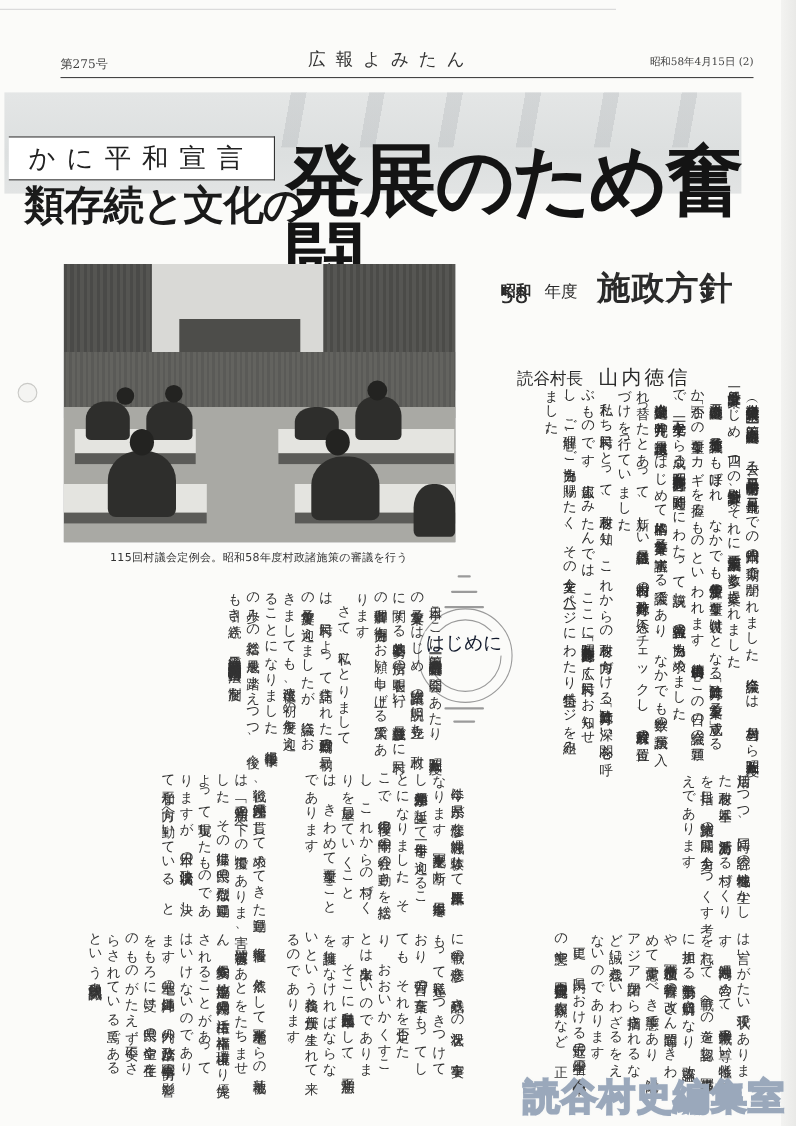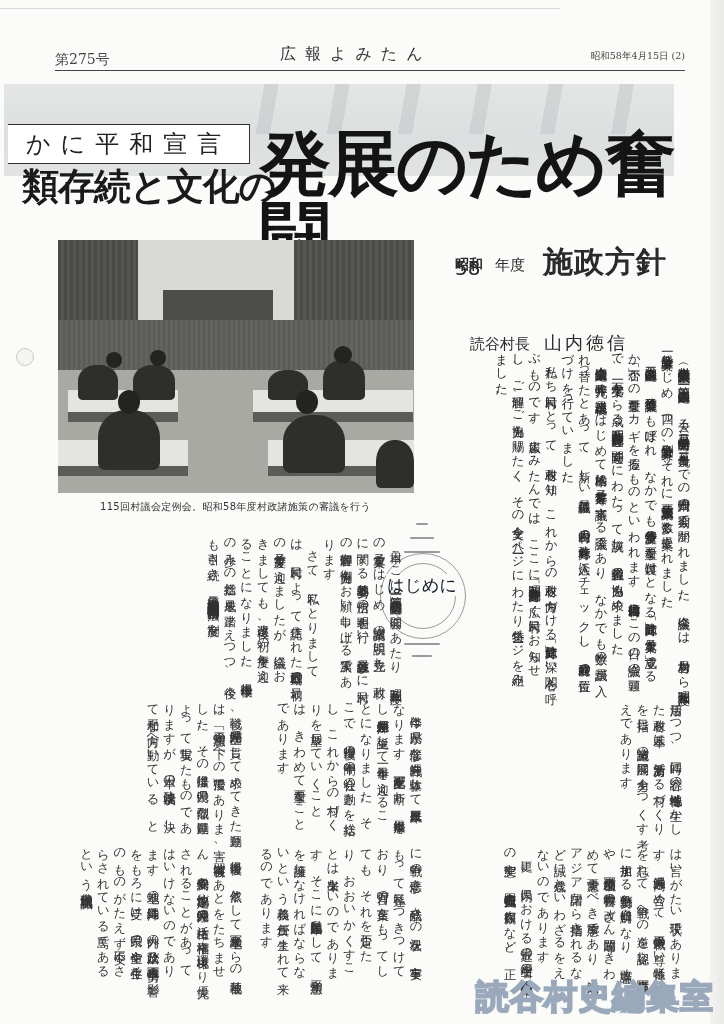--- a/index.html
+++ b/index.html
@@ -11,21 +11,21 @@
   }
   .page-edge {
     position: absolute; right: 0; top: 0; width: 14px; height: 1024px;
     background: linear-gradient(to right, #f3f3f1, #e9e9e7);
   }
   .top-rule { position: absolute; left: 0; top: 8px; width: 560px; height: 1px; background: #d8d8d8; }
   .masthead {
     position: absolute; left: 55px; top: 44px; width: 630px; height: 26px;
     border-bottom: 1.5px solid #444;
   }
-  .issue-no { position: absolute; left: 0; top: 7px; font-size: 14px; color: #444; }
+  .issue-no { position: absolute; left: 0; top: 7px; font-size: 11px; color: #444; }
   .paper-title {
     position: absolute; left: 225px; top: 0; font-size: 16px; letter-spacing: 9px;
     font-family: "DejaVu Sans", sans-serif; color: #333;
   }
   .issue-date { position: absolute; right: 0; top: 6px; font-size: 9.5px; color: #444; padding-left: 36px; }
 
   .headline-band {
     position: absolute; left: 4px; top: 84px; width: 670px; height: 92px;
     background: linear-gradient(180deg, #e4e6e6 0%, #dcdfdf 60%, #e2e4e4 100%);
   }

